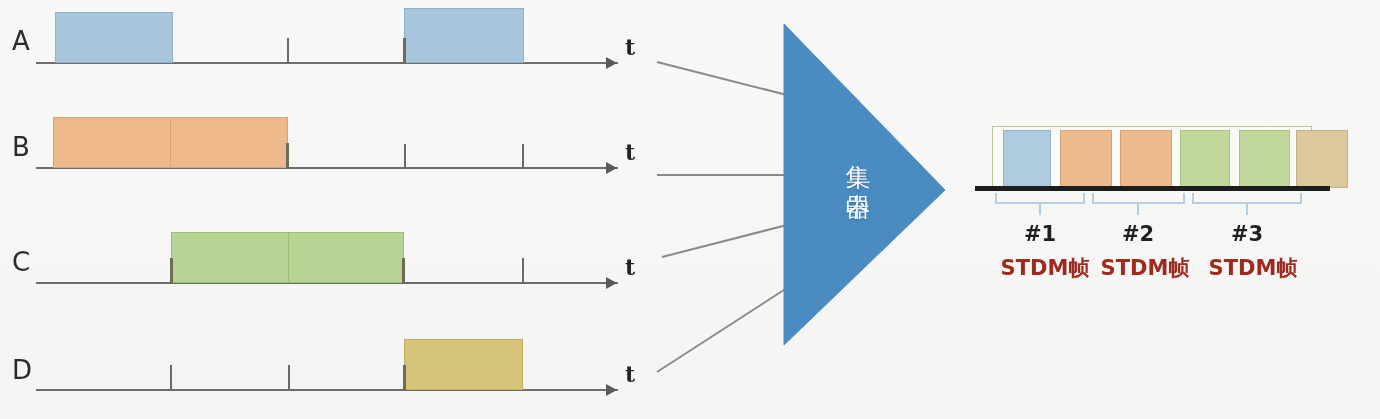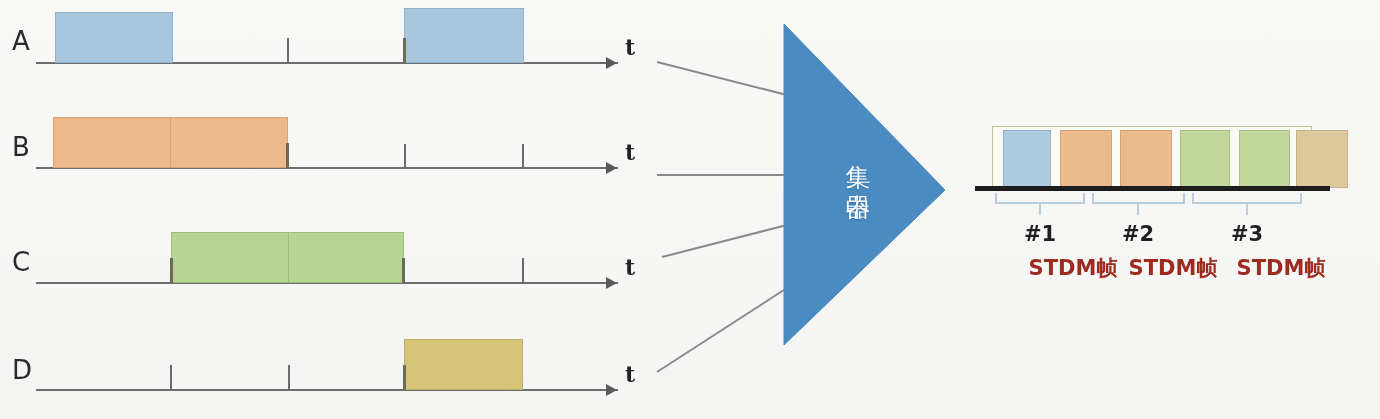--- a/index.html
+++ b/index.html
@@ -114,21 +114,20 @@
     text-align: center;
   }
   .stdm-label {
     position: absolute;
     font-family: "DejaVu Sans", sans-serif;
     font-size: 21px;
     font-weight: 700;
     color: #9e2b20;
     text-align: center;
     white-space: nowrap;
-    margin-left: 28px;
   }
 </style>
 </head>
 <body>
 
 <div id="stage">
 
   <div class="ch-label" style="left:12px; top:26px;">A</div>
   <div class="axis" style="left:36px; top:62px; width:582px;"></div>
   <div class="arrow" style="left:606px; top:57px;"></div>

